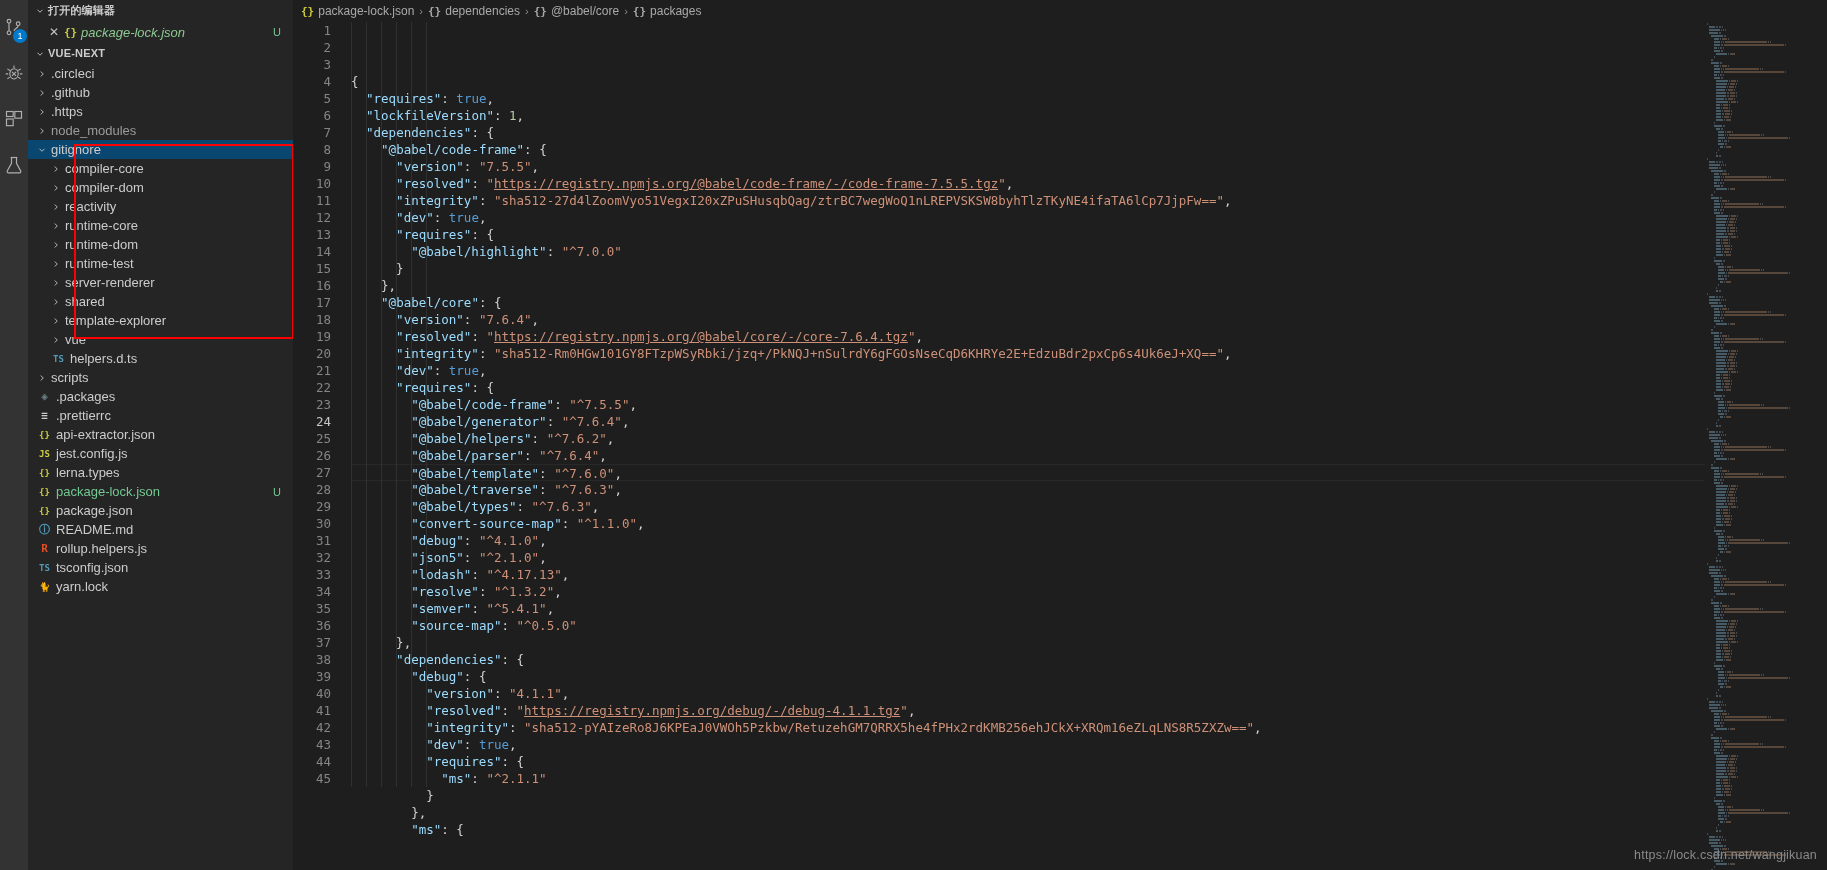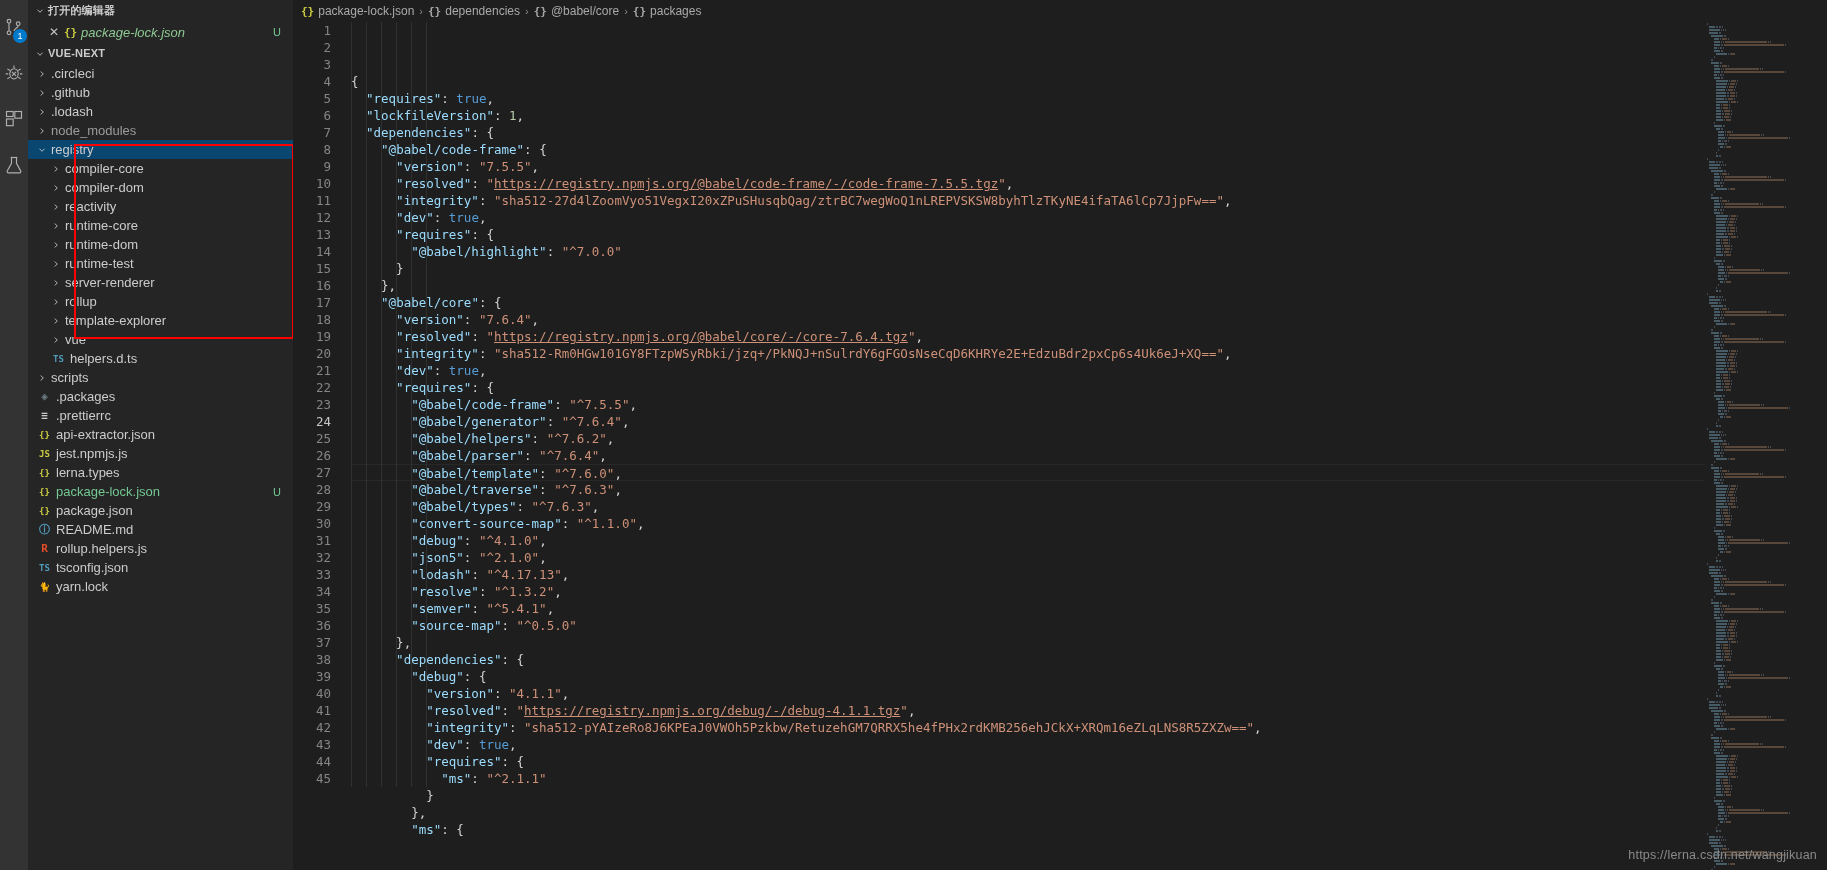--- a/index.html
+++ b/index.html
@@ -203,37 +203,37 @@
             </svg>
           </span>
           <span class="lbl">.github</span>
         </div>
         <div class="tree-row" style="padding-left: 8px;">
           <span class="arrow">
             <svg width="10" height="10" viewBox="0 0 16 16" fill="none" stroke="#cccccc" stroke-width="1.4">
               <path d="M6 4l4 4-4 4"></path>
             </svg>
           </span>
-          <span class="lbl">.lodash</span>
+          <span class="lbl">.https</span>
         </div>
         <div class="tree-row" style="padding-left: 8px;">
           <span class="arrow">
             <svg width="10" height="10" viewBox="0 0 16 16" fill="none" stroke="#cccccc" stroke-width="1.4">
               <path d="M6 4l4 4-4 4"></path>
             </svg>
           </span>
           <span class="lbl dim">node_modules</span>
         </div>
         <div class="tree-row selected" style="padding-left: 8px;">
           <span class="arrow">
             <svg width="10" height="10" viewBox="0 0 16 16" fill="none" stroke="#cccccc" stroke-width="1.4">
               <path d="M4 6l4 4 4-4"></path>
             </svg>
           </span>
-          <span class="lbl">registry</span>
+          <span class="lbl">gitignore</span>
         </div>
         <div class="tree-row" style="padding-left: 22px;">
           <span class="arrow">
             <svg width="10" height="10" viewBox="0 0 16 16" fill="none" stroke="#cccccc" stroke-width="1.4">
               <path d="M6 4l4 4-4 4"></path>
             </svg>
           </span>
           <span class="lbl">compiler-core</span>
         </div>
         <div class="tree-row" style="padding-left: 22px;">
@@ -283,21 +283,21 @@
             </svg>
           </span>
           <span class="lbl">server-renderer</span>
         </div>
         <div class="tree-row" style="padding-left: 22px;">
           <span class="arrow">
             <svg width="10" height="10" viewBox="0 0 16 16" fill="none" stroke="#cccccc" stroke-width="1.4">
               <path d="M6 4l4 4-4 4"></path>
             </svg>
           </span>
-          <span class="lbl">rollup</span>
+          <span class="lbl">shared</span>
         </div>
         <div class="tree-row" style="padding-left: 22px;">
           <span class="arrow">
             <svg width="10" height="10" viewBox="0 0 16 16" fill="none" stroke="#cccccc" stroke-width="1.4">
               <path d="M6 4l4 4-4 4"></path>
             </svg>
           </span>
           <span class="lbl">template-explorer</span>
         </div>
         <div class="tree-row" style="padding-left: 22px;">
@@ -327,21 +327,21 @@
         <div class="tree-row" style="padding-left: 8px;">
           <span class="ficon" style="color: rgb(204, 204, 204); font-size: 11px;">≡</span>
           <span class="lbl">.prettierrc</span>
         </div>
         <div class="tree-row" style="padding-left: 8px;">
           <span class="ficon" style="color: rgb(203, 203, 65); font-size: 9px;">{}</span>
           <span class="lbl">api-extractor.json</span>
         </div>
         <div class="tree-row" style="padding-left: 8px;">
           <span class="ficon" style="color: rgb(203, 203, 65); font-size: 9px;">JS</span>
-          <span class="lbl">jest.npmjs.js</span>
+          <span class="lbl">jest.config.js</span>
         </div>
         <div class="tree-row" style="padding-left: 8px;">
           <span class="ficon" style="color: rgb(203, 203, 65); font-size: 9px;">{}</span>
           <span class="lbl">lerna.types</span>
         </div>
         <div class="tree-row" style="padding-left: 8px;">
           <span class="ficon" style="color: rgb(203, 203, 65); font-size: 9px;">{}</span>
           <span class="lbl green">package-lock.json</span>
           <span class="badge-u">U</span>
         </div>
@@ -1884,15 +1884,15 @@
           <div class="mm-line" style="padding-left: 8.6px;">
             <span class="mm-seg " style="width: 1px;"></span>
           </div>
           <div class="mm-line" style="padding-left: 6.4px;">
             <span class="mm-seg " style="width: 1.24px;"></span>
           </div>
         </div>
       <div class="overview"></div>
     </div>
 
-    <div class="watermark">https://lerna.csdn.net/wangjikuan</div>
+    <div class="watermark">https://lock.csdn.net/wangjikuan</div>
   </div>
 </div>
 
 </body></html>

